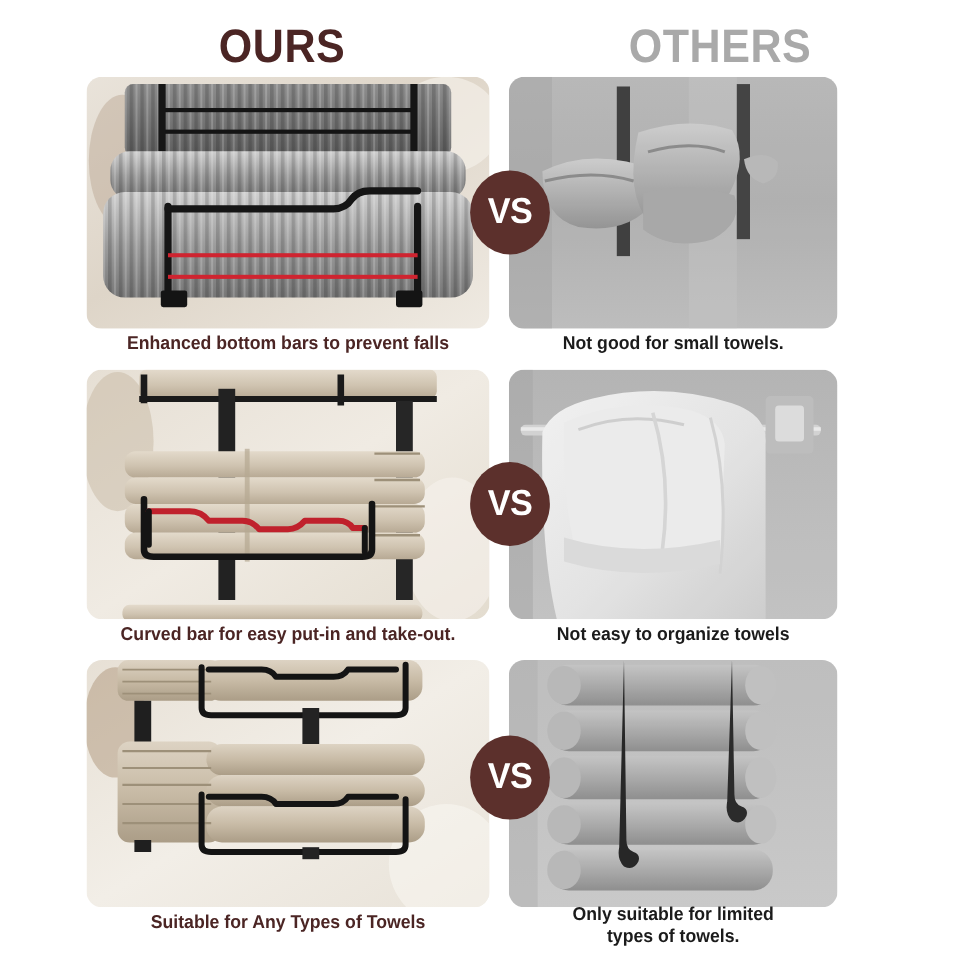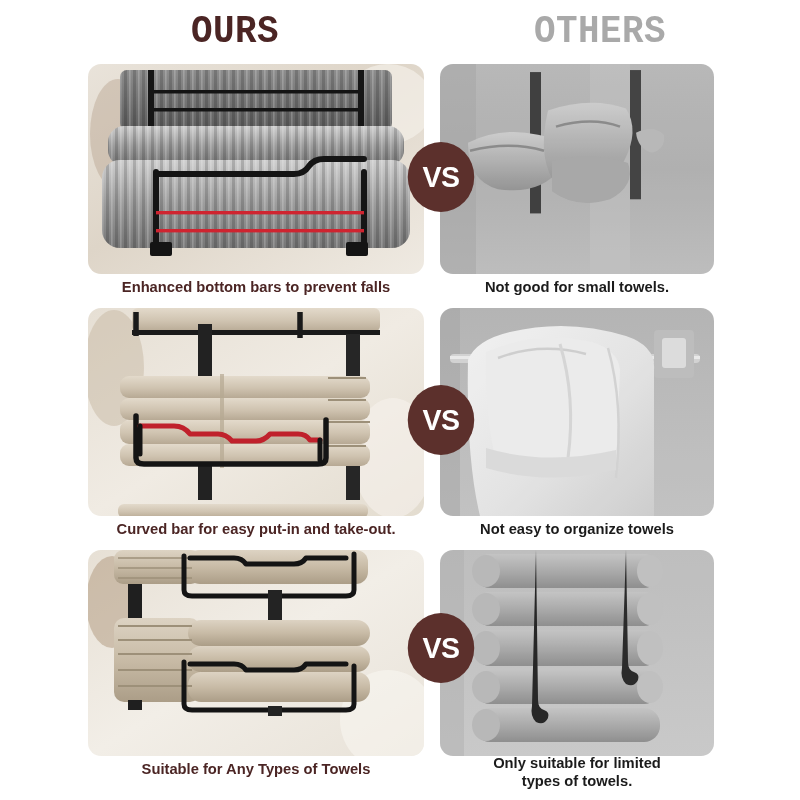--- a/index.html
+++ b/index.html
@@ -7,34 +7,34 @@
     width:800px;height:800px;
     background:#ffffff;
     font-family:"Liberation Sans","DejaVu Sans",sans-serif;
     overflow:hidden;
     position:relative;
   }
   .page{position:relative;width:800px;height:800px;}
 
   
   .headings{
-    position:absolute;top:0;left:0;width:768px;height:62px;font-family:Liberation Mono, monospace;
+    position:absolute;top:8px;left:0;width:768px;height:62px;
   }
   .head{
     position:absolute;top:10px;
     font-size:39px;font-weight:bold;
     letter-spacing:0.5px;
     font-stretch:condensed;
     transform:scaleX(.92);
   }
   .head-ours{left:0;width:470px;text-align:center;color:#4b2524;}
   .head-others{left:400px;width:400px;text-align:center;color:#a9a9a9;}
 
   
-  .row{position:absolute;left:16px;width:679px;}
+  .row{position:absolute;left:0;width:679px;}
   .row1{top:62px;height:246px;}
   .row2{top:308px;height:240px;}
   .row3{top:548px;height:252px;}
 
   .panel{
     position:absolute;
     border-radius:13px;
     overflow:hidden;
   }
   .panel-left{left:72px;width:336px;}

